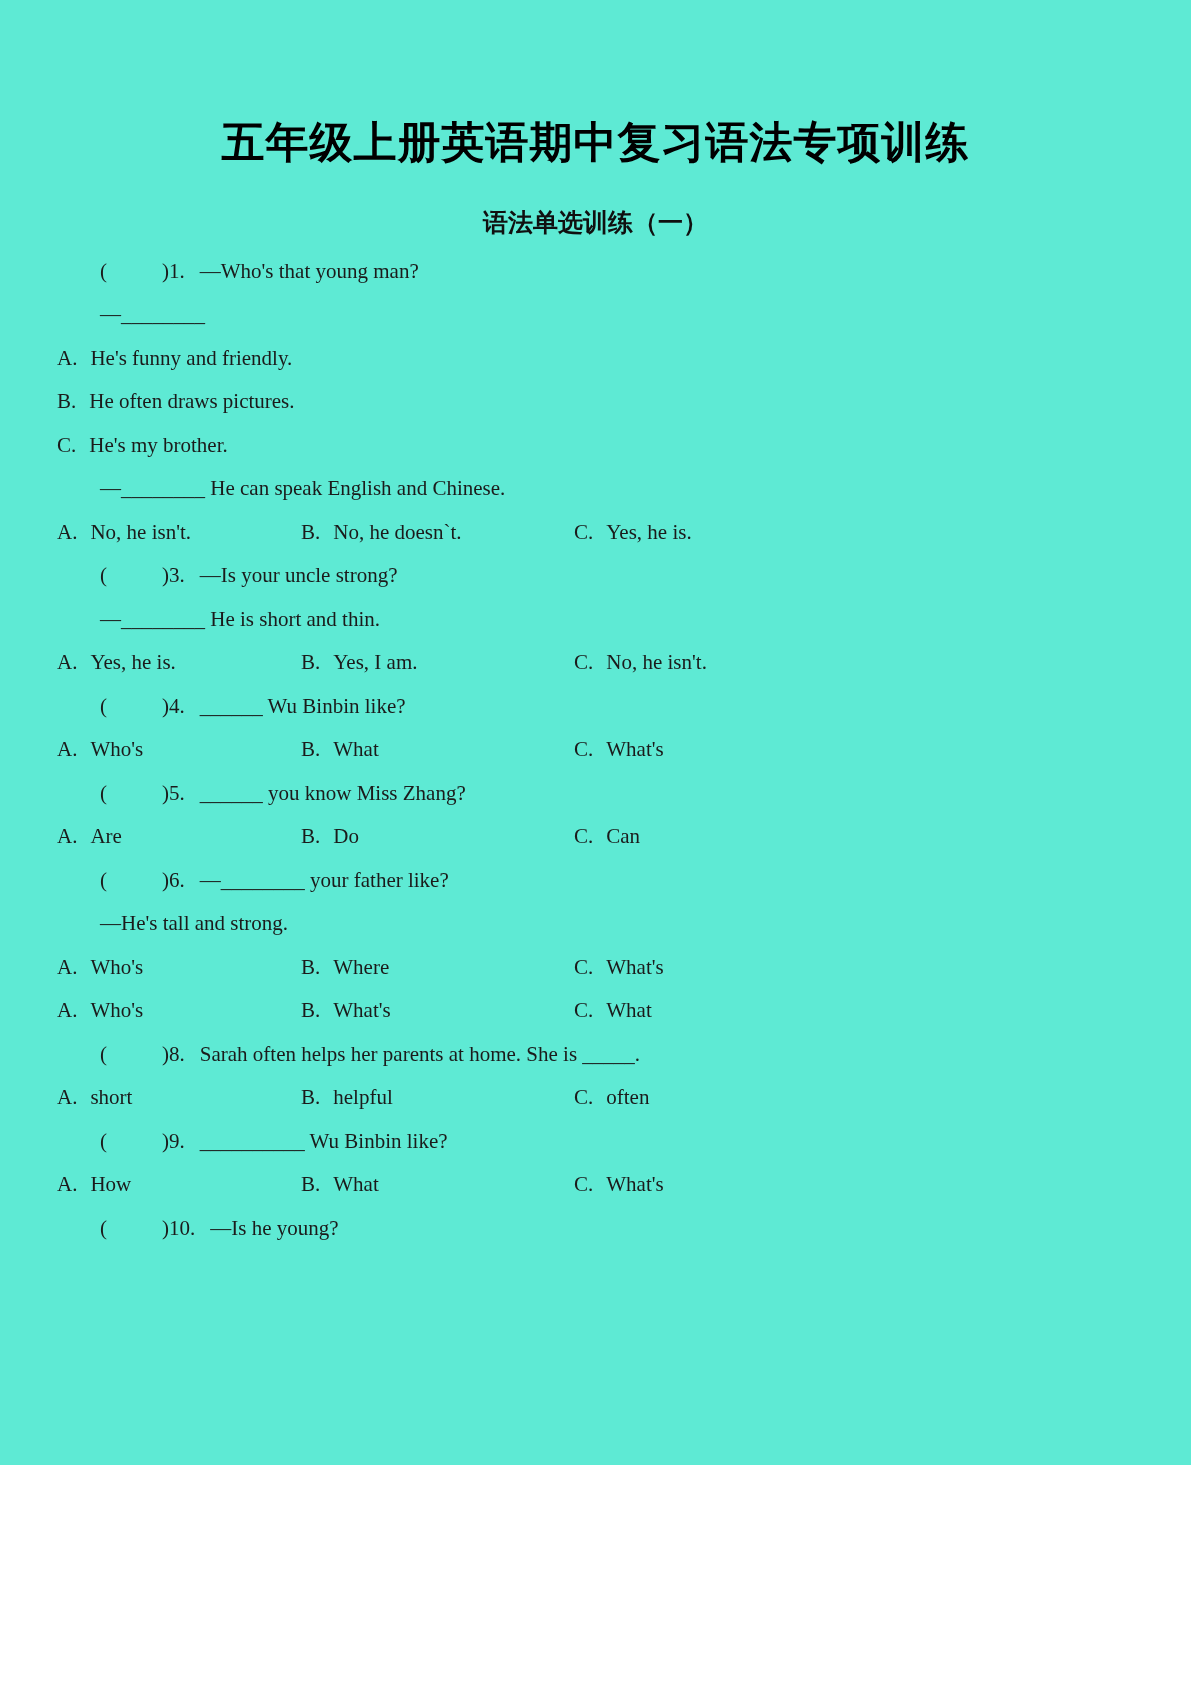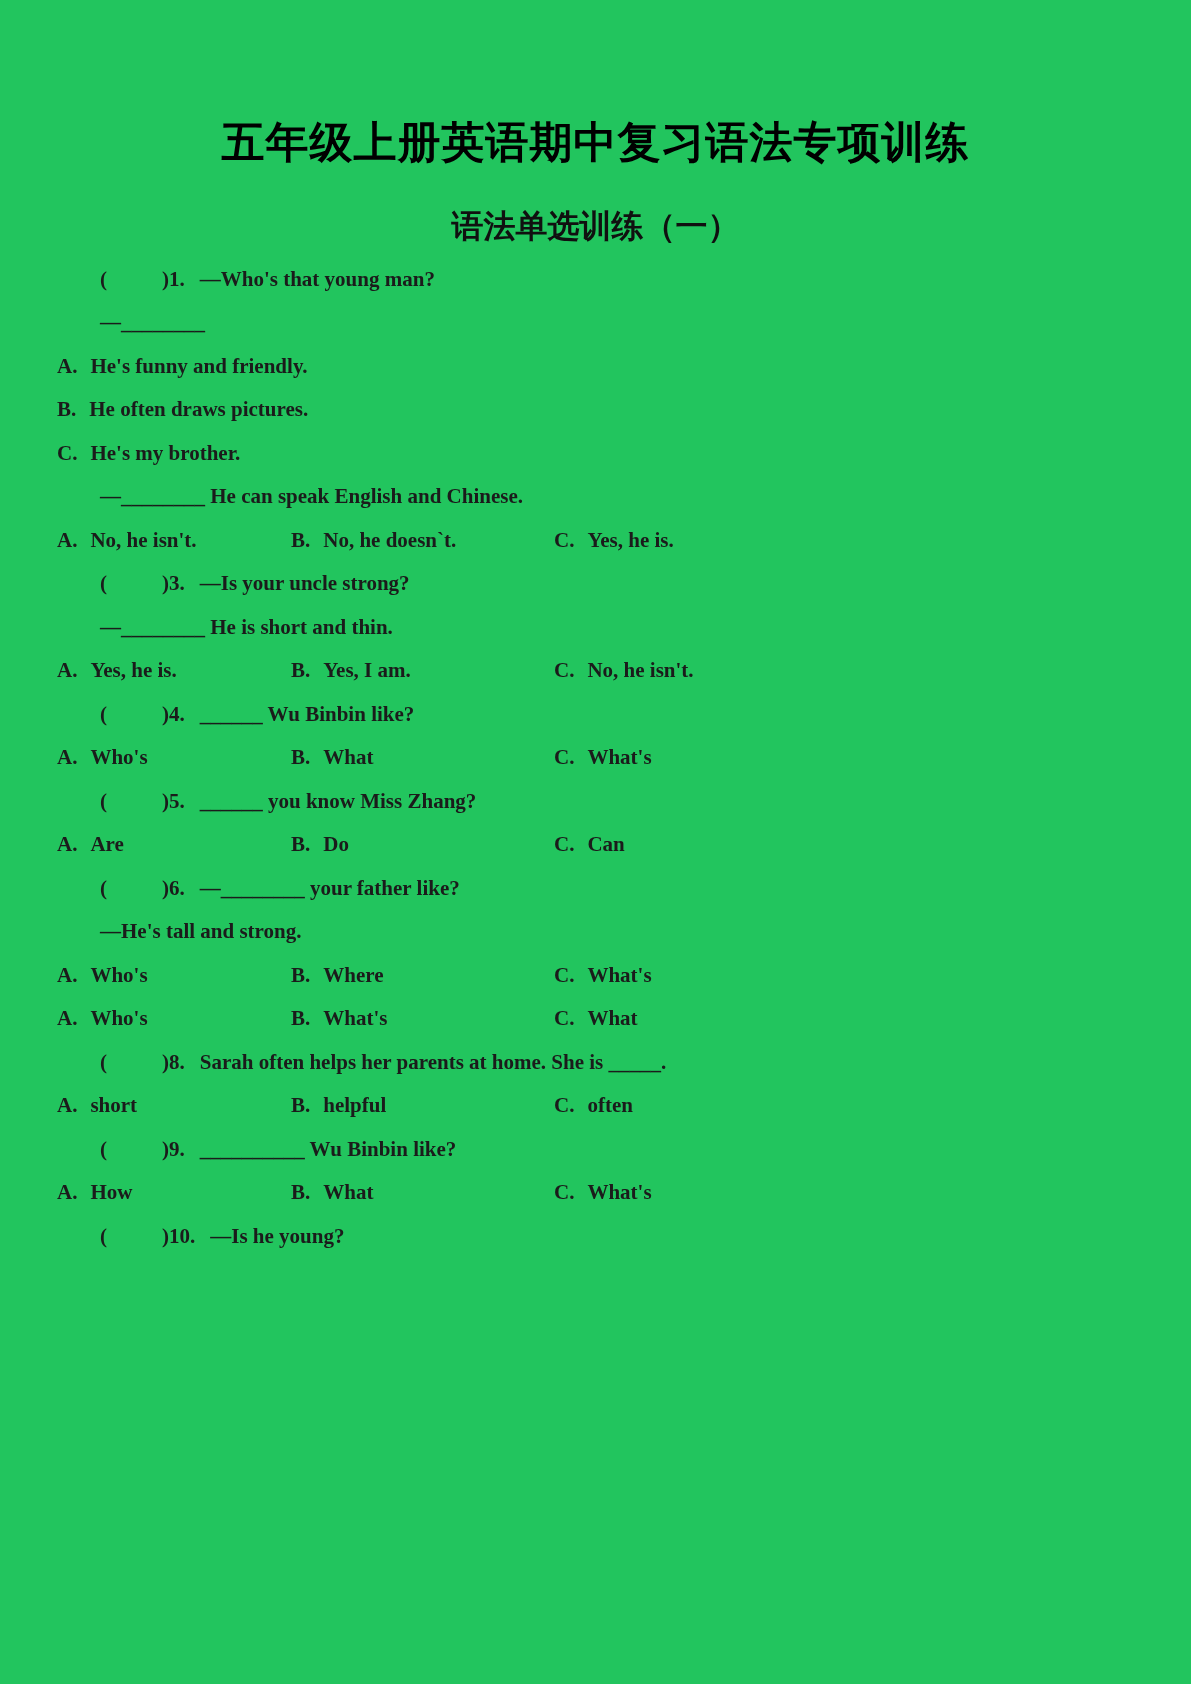--- a/index.html
+++ b/index.html
@@ -3,72 +3,72 @@
 <meta charset="utf-8">
 <style>
   html, body {
     margin: 0;
     padding: 0;
     background: #ffffff;
   }
   .page {
     position: relative;
     width: 1191px;
-    height: 1684px;
-    background: #22c55e;
+    height: 1465px;
+    background: #5eead4;
     overflow: hidden;
     color: #1b1b1b;
   }
   .title {
     margin: 118px 0 0 0;
     text-align: center;
     font-family: "Liberation Sans", "DejaVu Sans", sans-serif;
     font-weight: 900;
     font-size: 43px;
     letter-spacing: 1px;
     color: #000000;
     line-height: 1.15;
   }
   .subtitle {
     margin: 42px 0 0 0;
     text-align: center;
     font-family: "Liberation Sans", "DejaVu Sans", sans-serif;
     font-weight: 700;
-    font-size: 32px;
+    font-size: 25px;
     color: #101010;
     line-height: 1.1;
   }
   #questions {
     margin-top: 13px;
     font-family: "Liberation Serif", "DejaVu Serif", serif;
     font-size: 21px;
     color: #1b1b1b;
   }
   .q-row, .cont-row, .opt-row, .opts-grid {
     height: 43.5px;
     line-height: 43.5px;
     white-space: nowrap;
-    font-weight: bold;
   }
   .q-row, .cont-row {
     padding-left: 100px;
   }
   .opt-row, .opts-grid {
     padding-left: 57px;
   }
   .paren-gap {
     display: inline-block;
     width: 55px;
   }
   .qnum {
     margin-right: 15px;
   }
   .opts-grid {
     display: grid;
     grid-template-columns: 234px 263px auto;
+    gap: 10px;
   }
   .opt-label {
     margin-right: 13px;
   }
 </style>
 </head>
 <body>
 
 <div class="page">
   <h1 class="title">五年级上册英语期中复习语法专项训练</h1>

